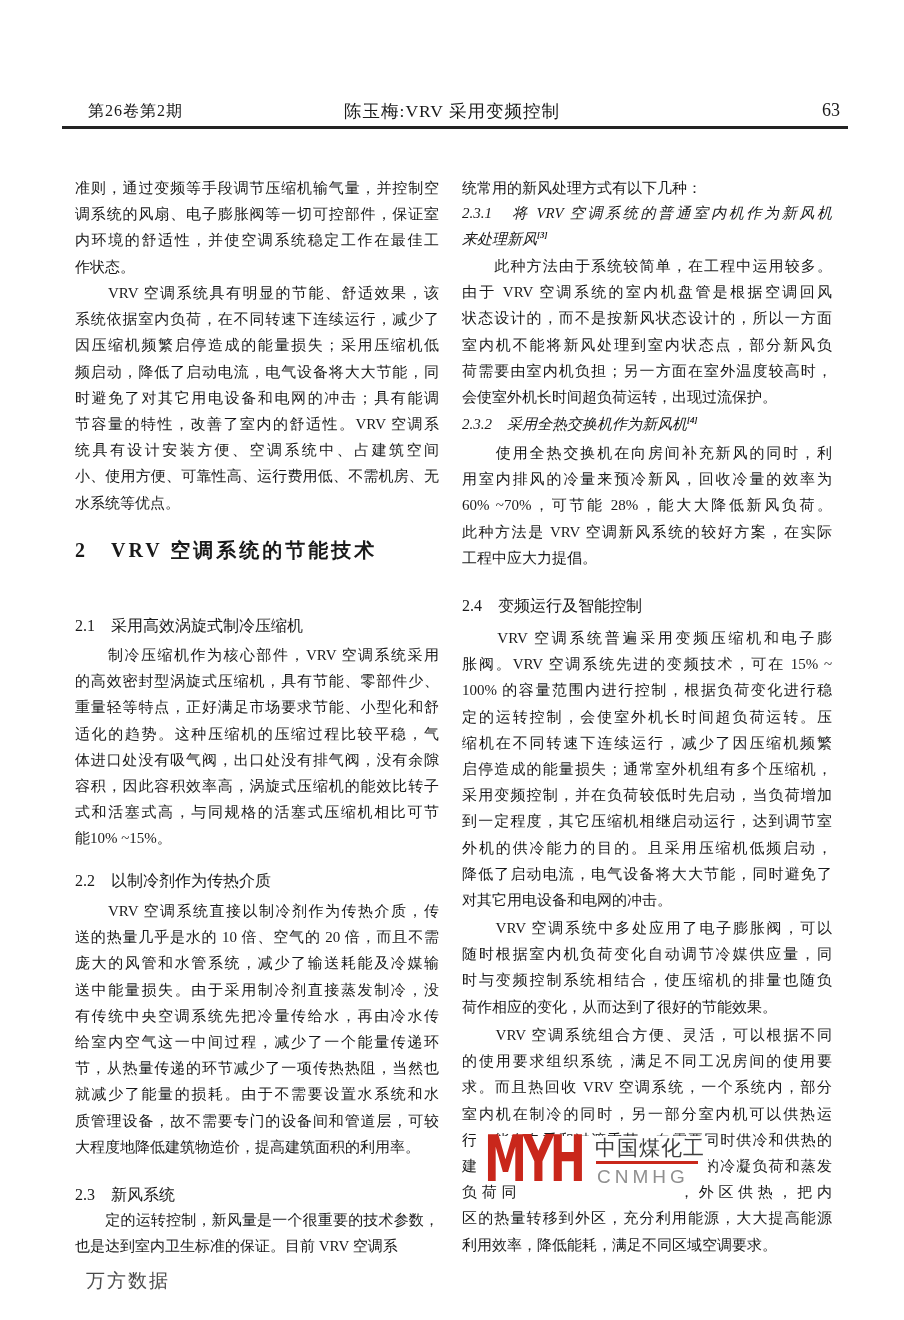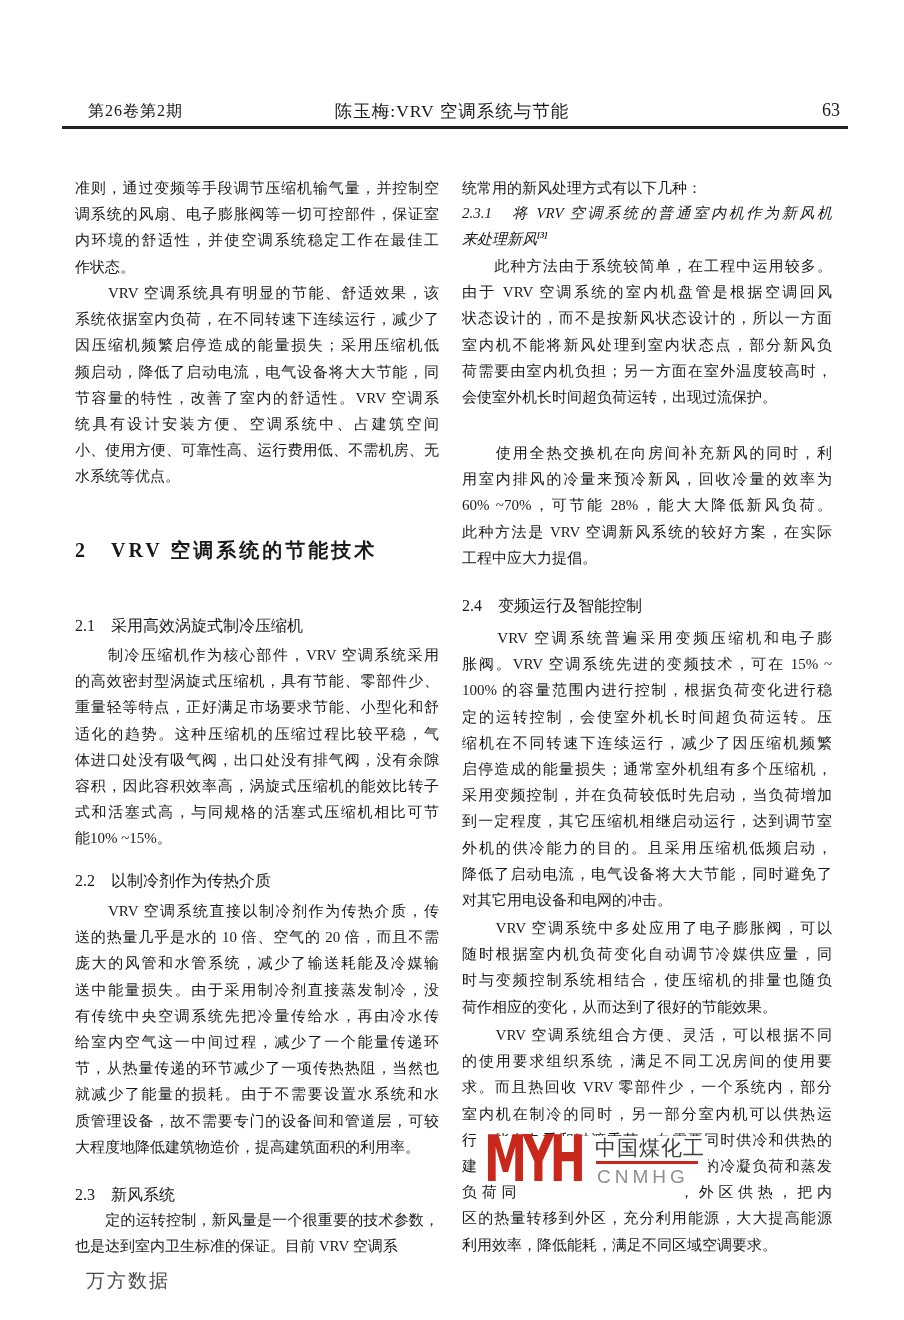--- a/index.html
+++ b/index.html
@@ -36,36 +36,37 @@
   
   .footer{position:absolute;left:86px;top:1268px;font-size:19px;color:#4a4a4a;
           font-family:"Liberation Sans","DejaVu Sans",sans-serif;letter-spacing:2px;}
 </style>
 </head>
 <body>
 
 <div class="page">
 
   <div class="hdr-issue">第26卷第2期</div>
-  <div class="hdr-title">陈玉梅:VRV 空调系统与节能</div>
+  <div class="hdr-title">陈玉梅:VRV 采用变频控制</div>
   <div class="hdr-page">63</div>
   <div class="hdr-rule"></div>
 
   <div class="col" id="left-col">
       <div class="blk p" style="top: 145px;">
         <div class="ln">准则，通过变频等手段调节压缩机输气量，并控制空</div>
         <div class="ln">调系统的风扇、电子膨胀阀等一切可控部件，保证室</div>
         <div class="ln">内环境的舒适性，并使空调系统稳定工作在最佳工</div>
         <div class="ln end">作状态。</div>
       </div>
       <div class="blk p" style="top: 250px;">
         <div class="ln">　　VRV 空调系统具有明显的节能、舒适效果，该</div>
         <div class="ln">系统依据室内负荷，在不同转速下连续运行，减少了</div>
         <div class="ln">因压缩机频繁启停造成的能量损失；采用压缩机低</div>
         <div class="ln">频启动，降低了启动电流，电气设备将大大节能，同</div>
+        <div class="ln">时避免了对其它用电设备和电网的冲击；具有能调</div>
         <div class="ln">节容量的特性，改善了室内的舒适性。VRV 空调系</div>
         <div class="ln">统具有设计安装方便、空调系统中、占建筑空间</div>
         <div class="ln">小、使用方便、可靠性高、运行费用低、不需机房、无</div>
         <div class="ln end">水系统等优点。</div>
       </div>
       <div class="blk h1" style="top: 507px;">
         <div class="ln end">2　VRV 空调系统的节能技术</div>
       </div>
       <div class="blk h2" style="top: 583px;">
         <div class="ln end">2.1　采用高效涡旋式制冷压缩机</div>
@@ -112,20 +113,23 @@
         <div class="ln end">来处理新风<sup>[3]</sup></div>
       </div>
       <div class="blk p" style="top: 223px;">
         <div class="ln">　　此种方法由于系统较简单，在工程中运用较多。</div>
         <div class="ln">由于 VRV 空调系统的室内机盘管是根据空调回风</div>
         <div class="ln">状态设计的，而不是按新风状态设计的，所以一方面</div>
         <div class="ln">室内机不能将新风处理到室内状态点，部分新风负</div>
         <div class="ln">荷需要由室内机负担；另一方面在室外温度较高时，</div>
         <div class="ln end">会使室外机长时间超负荷运转，出现过流保护。</div>
       </div>
+      <div class="blk hi" style="top: 381px;">
+        <div class="ln end">2.3.2　采用全热交换机作为新风机<sup>[4]</sup></div>
+      </div>
       <div class="blk p" style="top: 410px;">
         <div class="ln">　　使用全热交换机在向房间补充新风的同时，利</div>
         <div class="ln">用室内排风的冷量来预冷新风，回收冷量的效率为</div>
         <div class="ln">60% ~70%，可节能 28%，能大大降低新风负荷。</div>
         <div class="ln">此种方法是 VRV 空调新风系统的较好方案，在实际</div>
         <div class="ln end">工程中应大力提倡。</div>
       </div>
       <div class="blk h2" style="top: 563px;">
         <div class="ln end">2.4　变频运行及智能控制</div>
       </div>
@@ -144,21 +148,21 @@
       </div>
       <div class="blk p" style="top: 885px;">
         <div class="ln">　　VRV 空调系统中多处应用了电子膨胀阀，可以</div>
         <div class="ln">随时根据室内机负荷变化自动调节冷媒供应量，同</div>
         <div class="ln">时与变频控制系统相结合，使压缩机的排量也随负</div>
         <div class="ln end">荷作相应的变化，从而达到了很好的节能效果。</div>
       </div>
       <div class="blk p" style="top: 992px;">
         <div class="ln">　　VRV 空调系统组合方便、灵活，可以根据不同</div>
         <div class="ln">的使用要求组织系统，满足不同工况房间的使用要</div>
-        <div class="ln">求。而且热回收 VRV 零部件少，一个系统内，部分</div>
+        <div class="ln">求。而且热回收 VRV 空调系统，一个系统内，部分</div>
         <div class="ln">室内机在制冷的同时，另一部分室内机可以供热运</div>
         <div class="ln">行，能在冬季和过渡季节，向需要同时供冷和供热的</div>
         <div class="ln">建筑物提供冷、热源，将制冷系统的冷凝负荷和蒸发</div>
         <div class="ln">负荷同　　　　　　　　，外区供热，把内</div>
         <div class="ln">区的热量转移到外区，充分利用能源，大大提高能源</div>
         <div class="ln end">利用效率，降低能耗，满足不同区域空调要求。</div>
       </div>
     </div>
 
   <div class="wm">

